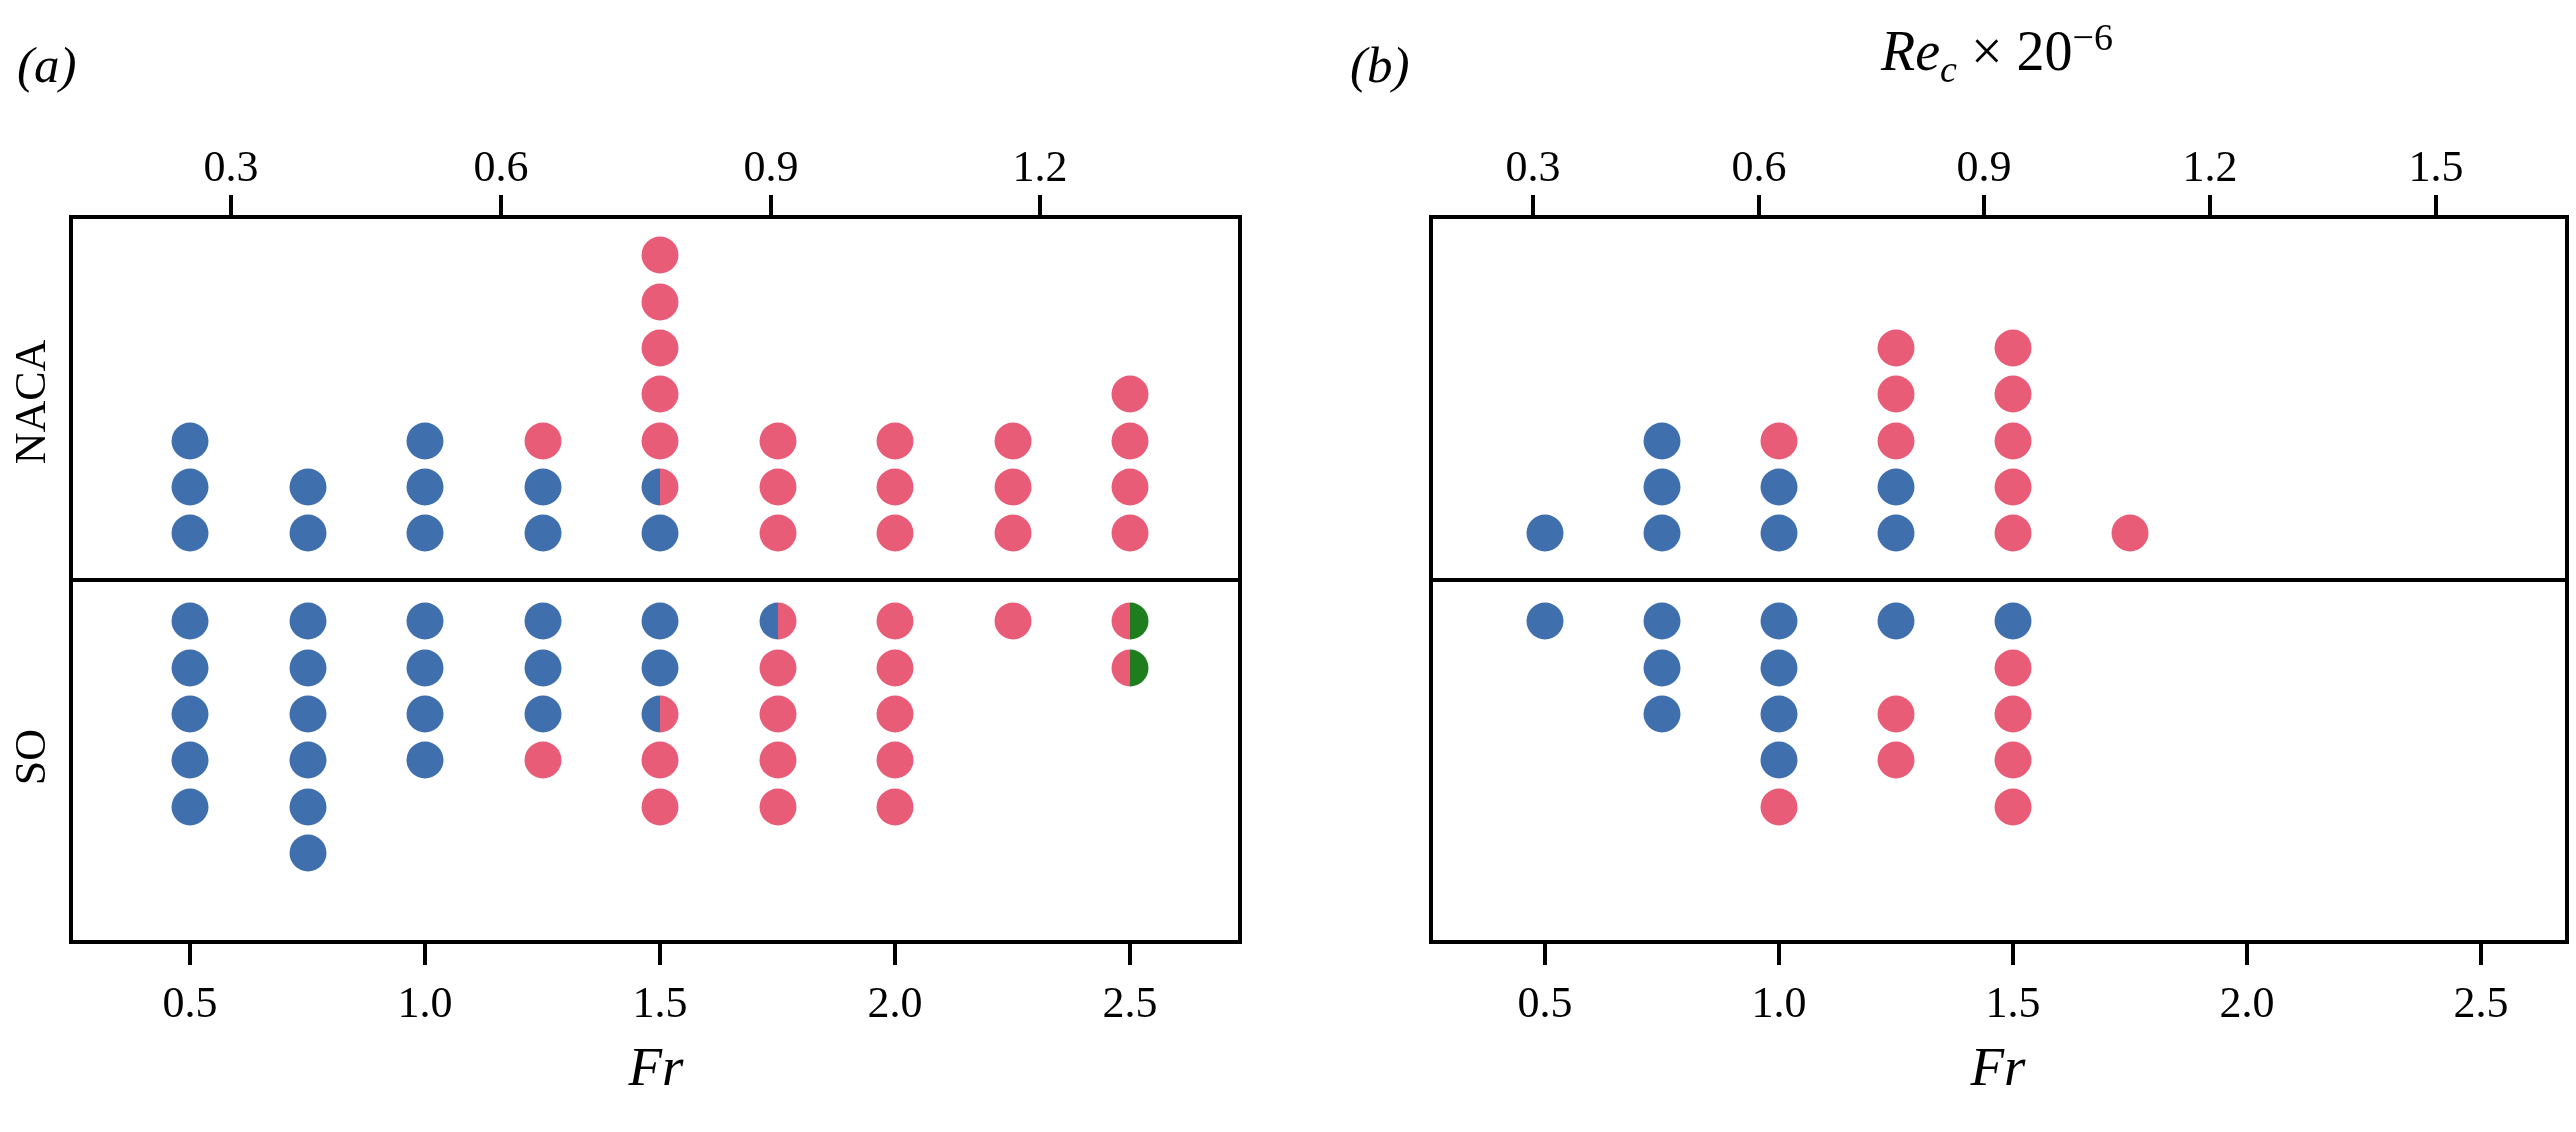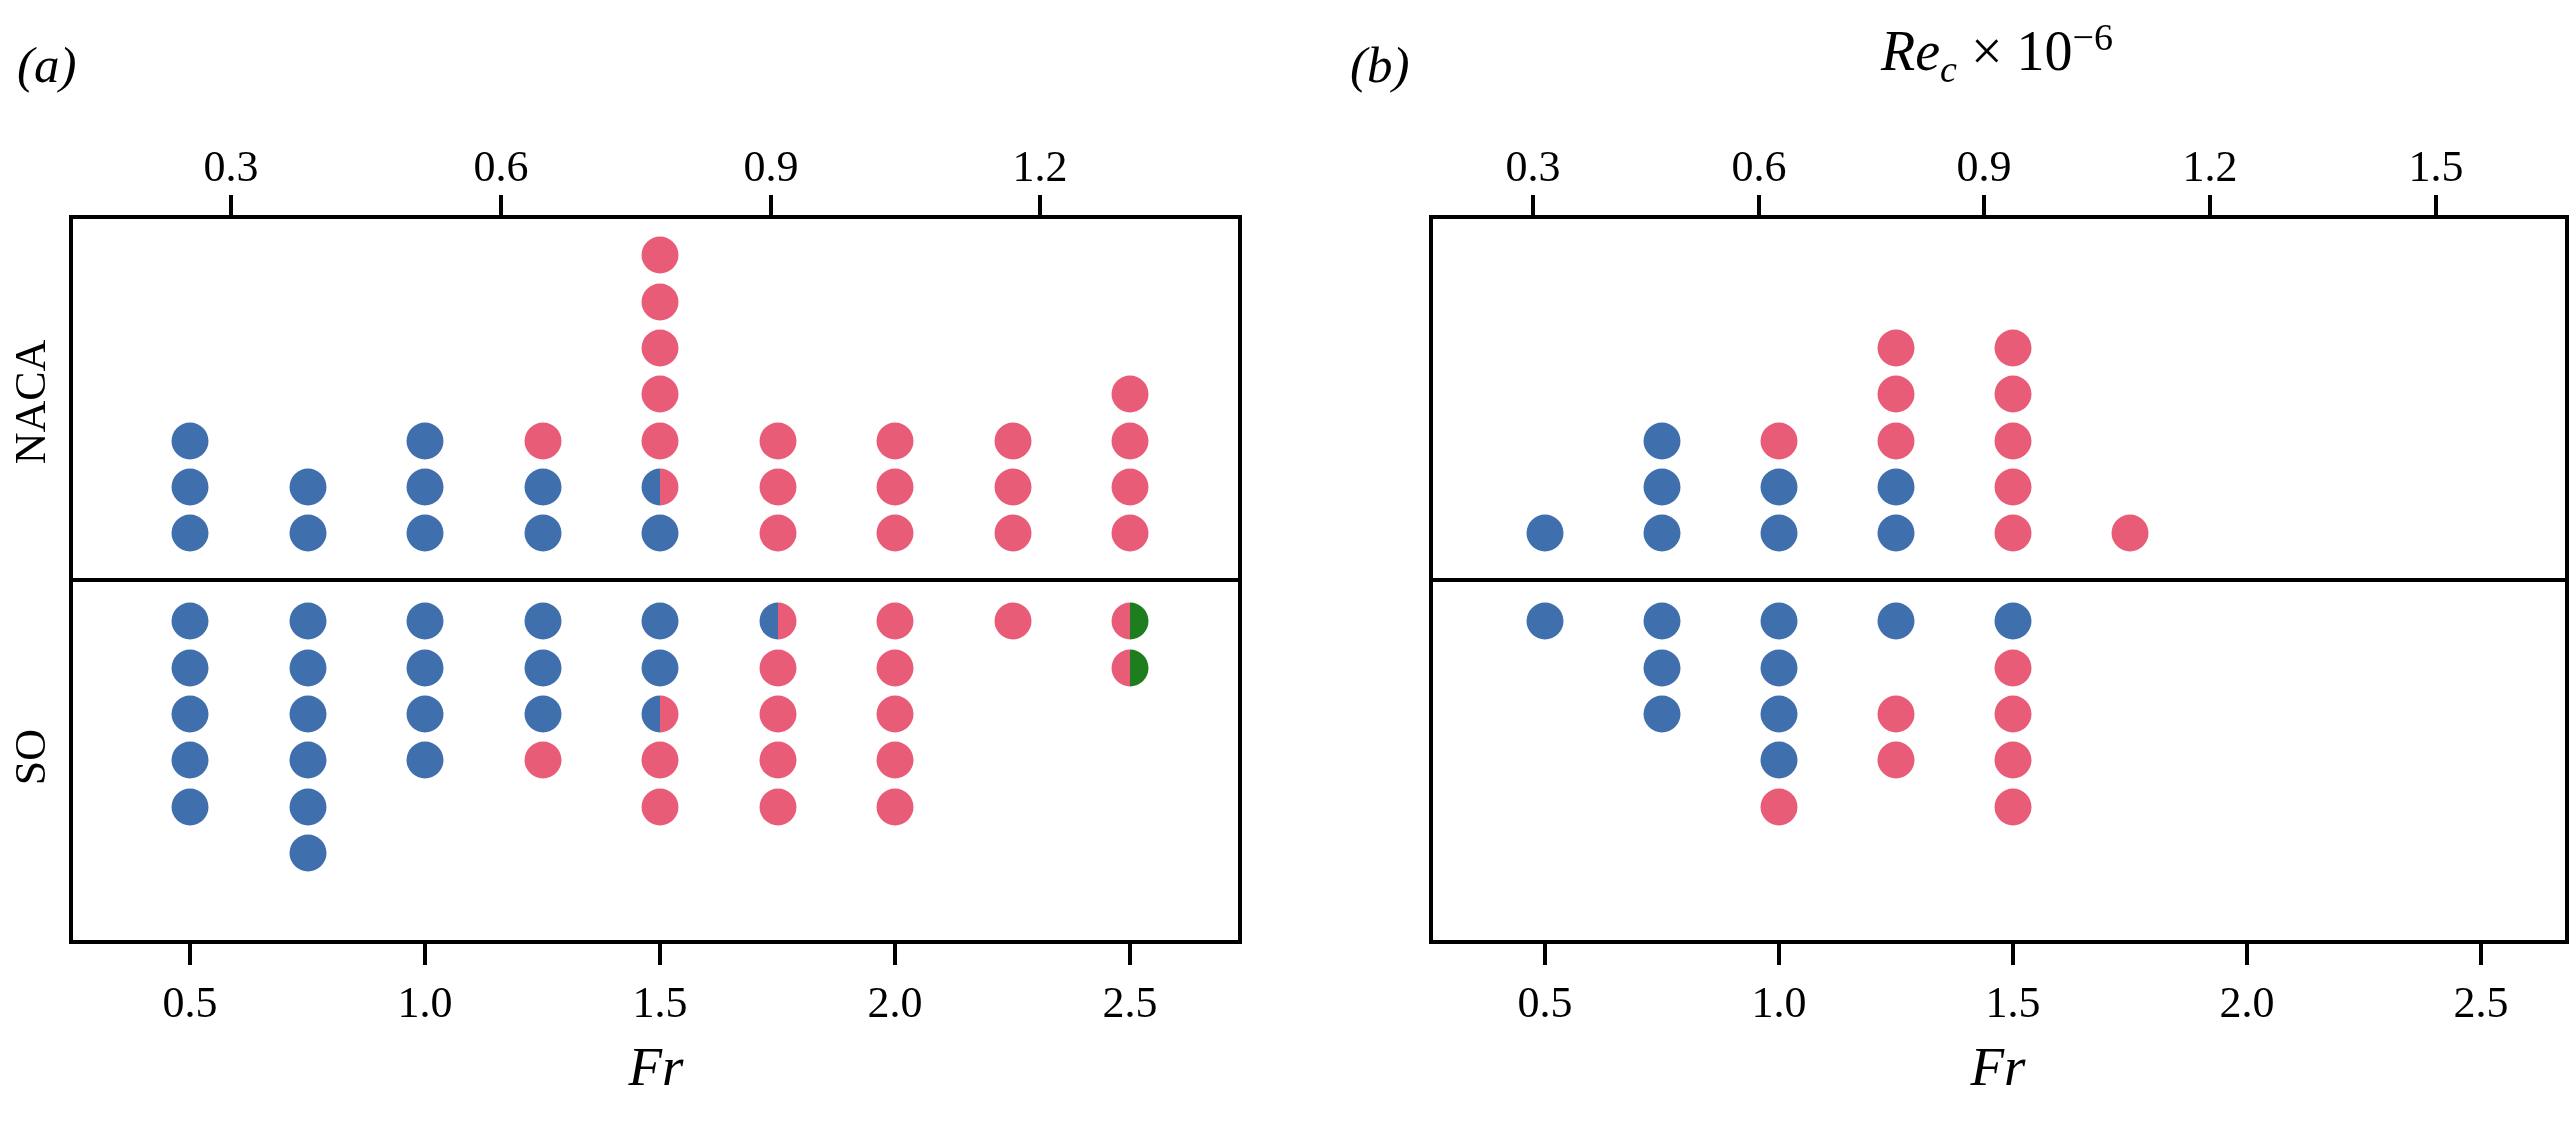--- a/index.html
+++ b/index.html
@@ -70,21 +70,21 @@
   .top-title sup { font-size: 68%; }
 </style>
 </head>
 <body>
 
 <div id="figure">
 
   <div class="top-title" style="left: 1997px; top: 15px;">
     <i>Re</i><sub>c</sub>
     <span>×</span>
-    <span>10</span><sup>−6</sup>
+    <span>20</span><sup>−6</sup>
   </div>
 
   <span class="panel-label" style="left: 17px; top: 36px;">(a)</span>
   <div class="plot-box" id="box-a" style="left: 69px; top: 215px; width: 1173px; height: 729px;"></div>
   <span class="band-label" style="left: 30px; top: 402px;">NACA</span>
   <span class="band-label" style="left: 30px; top: 757px;">SO</span>
   <span class="xlabel" style="left: 656px; top: 1035px;"><i>Fr</i></span>
 
   <span class="panel-label" style="left: 1350px; top: 36px;">(b)</span>
   <div class="plot-box" id="box-b" style="left: 1429px; top: 215px; width: 1140px; height: 729px;"></div>

